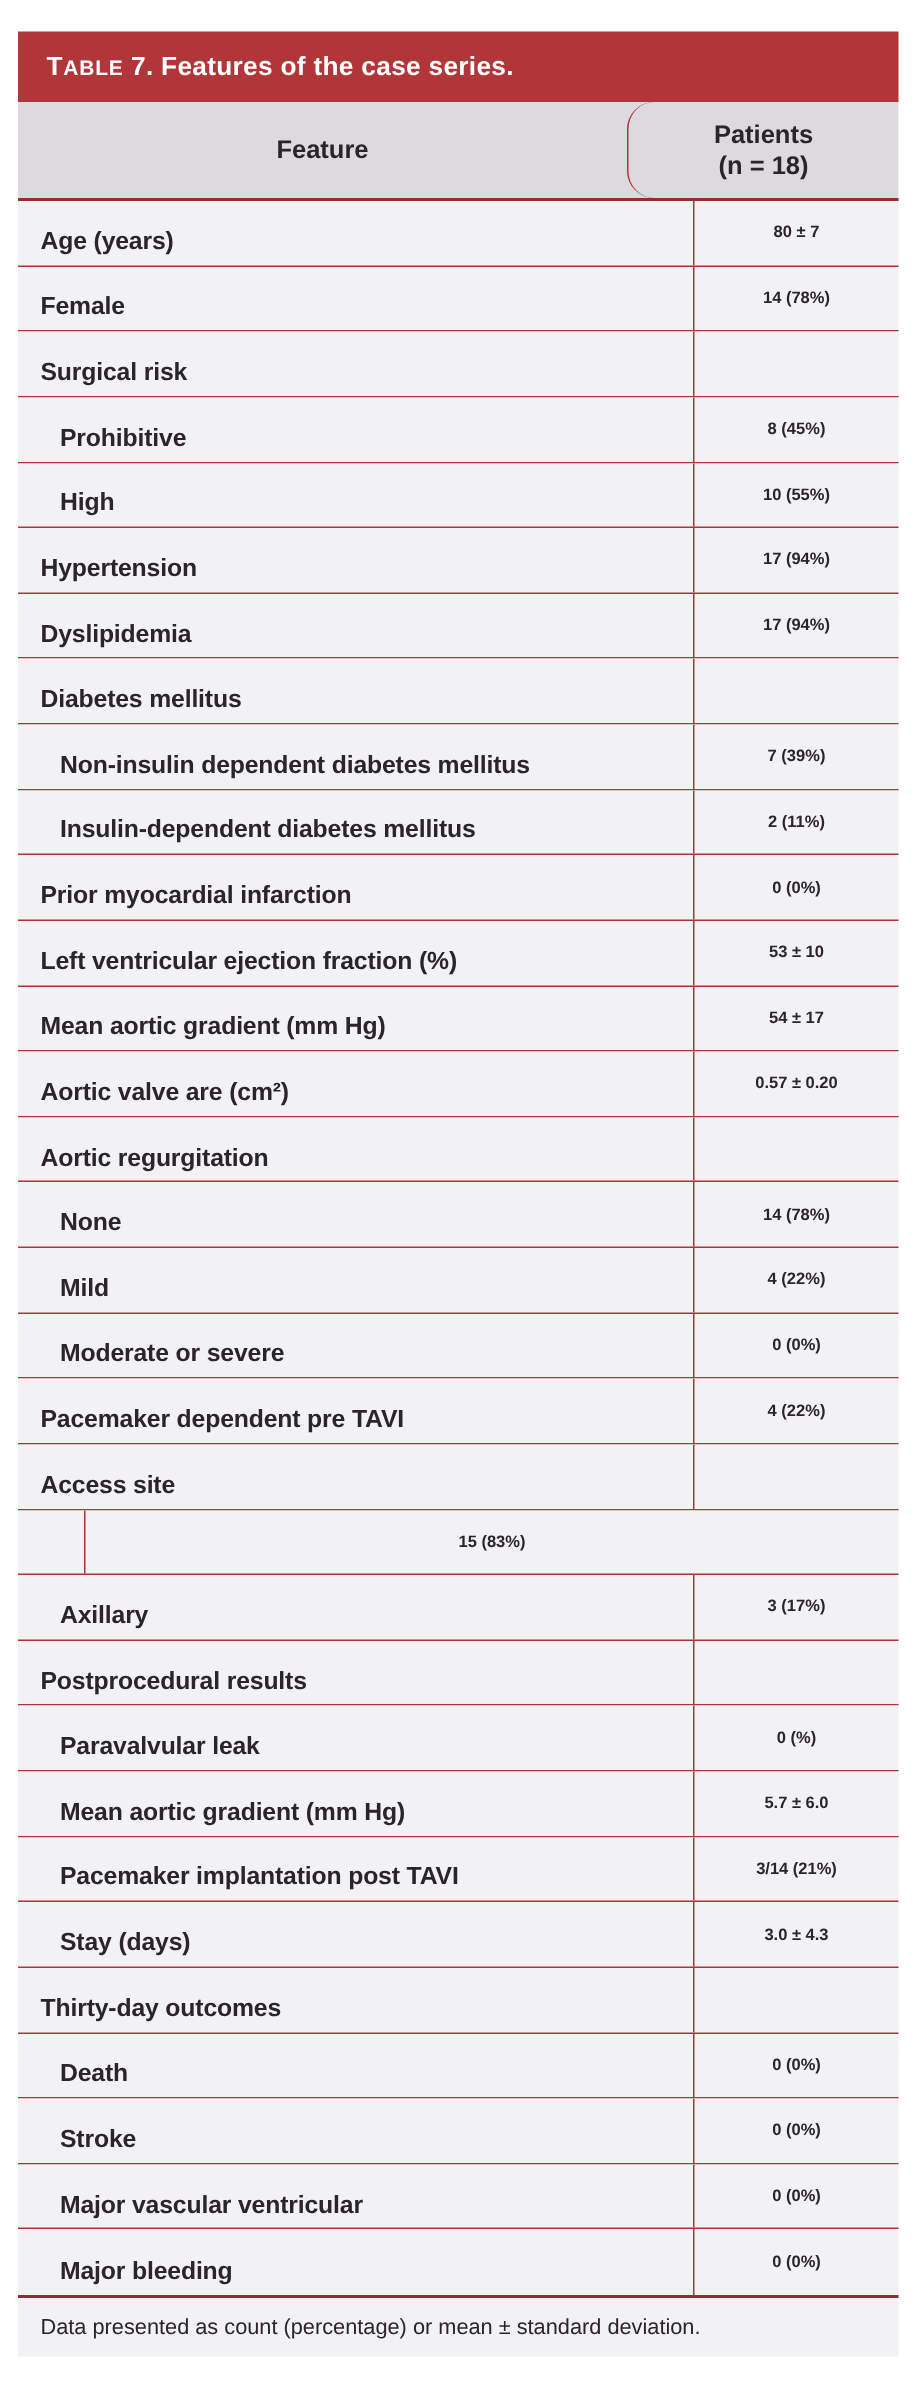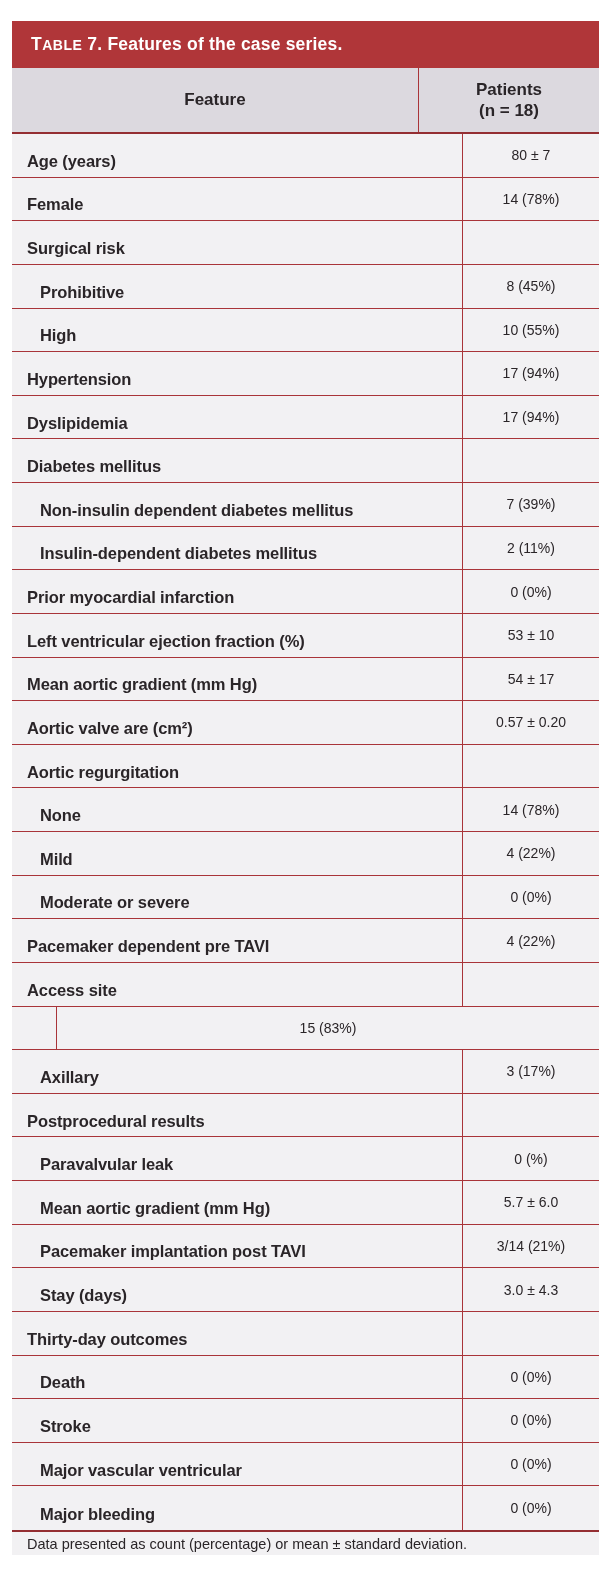--- a/index.html
+++ b/index.html
@@ -27,39 +27,39 @@
   .tcap::first-letter{font-size:17.5px;}
   .header-row{
     display:flex;height:66px;background:var(--header-bg);
     border-bottom:2.5px solid var(--thick);
   }
   .hcell{font-weight:bold;font-size:17px;}
   .hcell-f{flex:0 0 406px;display:flex;align-items:center;justify-content:center;}
   .hcell-v{
     flex:1;border-left:1.5px solid var(--line);
     display:flex;flex-direction:column;align-items:center;justify-content:center;
-    line-height:1.25;text-align:center;
+    line-height:1.25;text-align:center;border-radius:18px;
   }
   .row{
     display:flex;height:43.625px;background:var(--row-bg);
     border-bottom:1.5px solid var(--line);
   }
   .row:last-child{border-bottom:none;}
   .cell-f{
     flex:0 0 406px;display:flex;align-items:center;
     padding-left:15px;font-weight:bold;font-size:16.5px;letter-spacing:-.1px;margin-top:12px;
   }
   .row.indent .cell-f{padding-left:28px;}
   .cell-v{
     flex:1;border-left:1.5px solid var(--line);
     display:flex;align-items:center;justify-content:center;
-    font-weight:normal;font-size:14px;margin-left:44px;
+    font-weight:bold;font-size:11px;margin-left:44px;
   }
   .footer{
-    height:25px;background:var(--row-bg);
+    height:41px;background:var(--row-bg);
     border-top:2.5px solid var(--thick);
     display:flex;align-items:center;padding-left:15px;
     font-size:14.5px;
   }
 </style>
 </head>
 <body>
 
 <div class="table-wrap">
 

